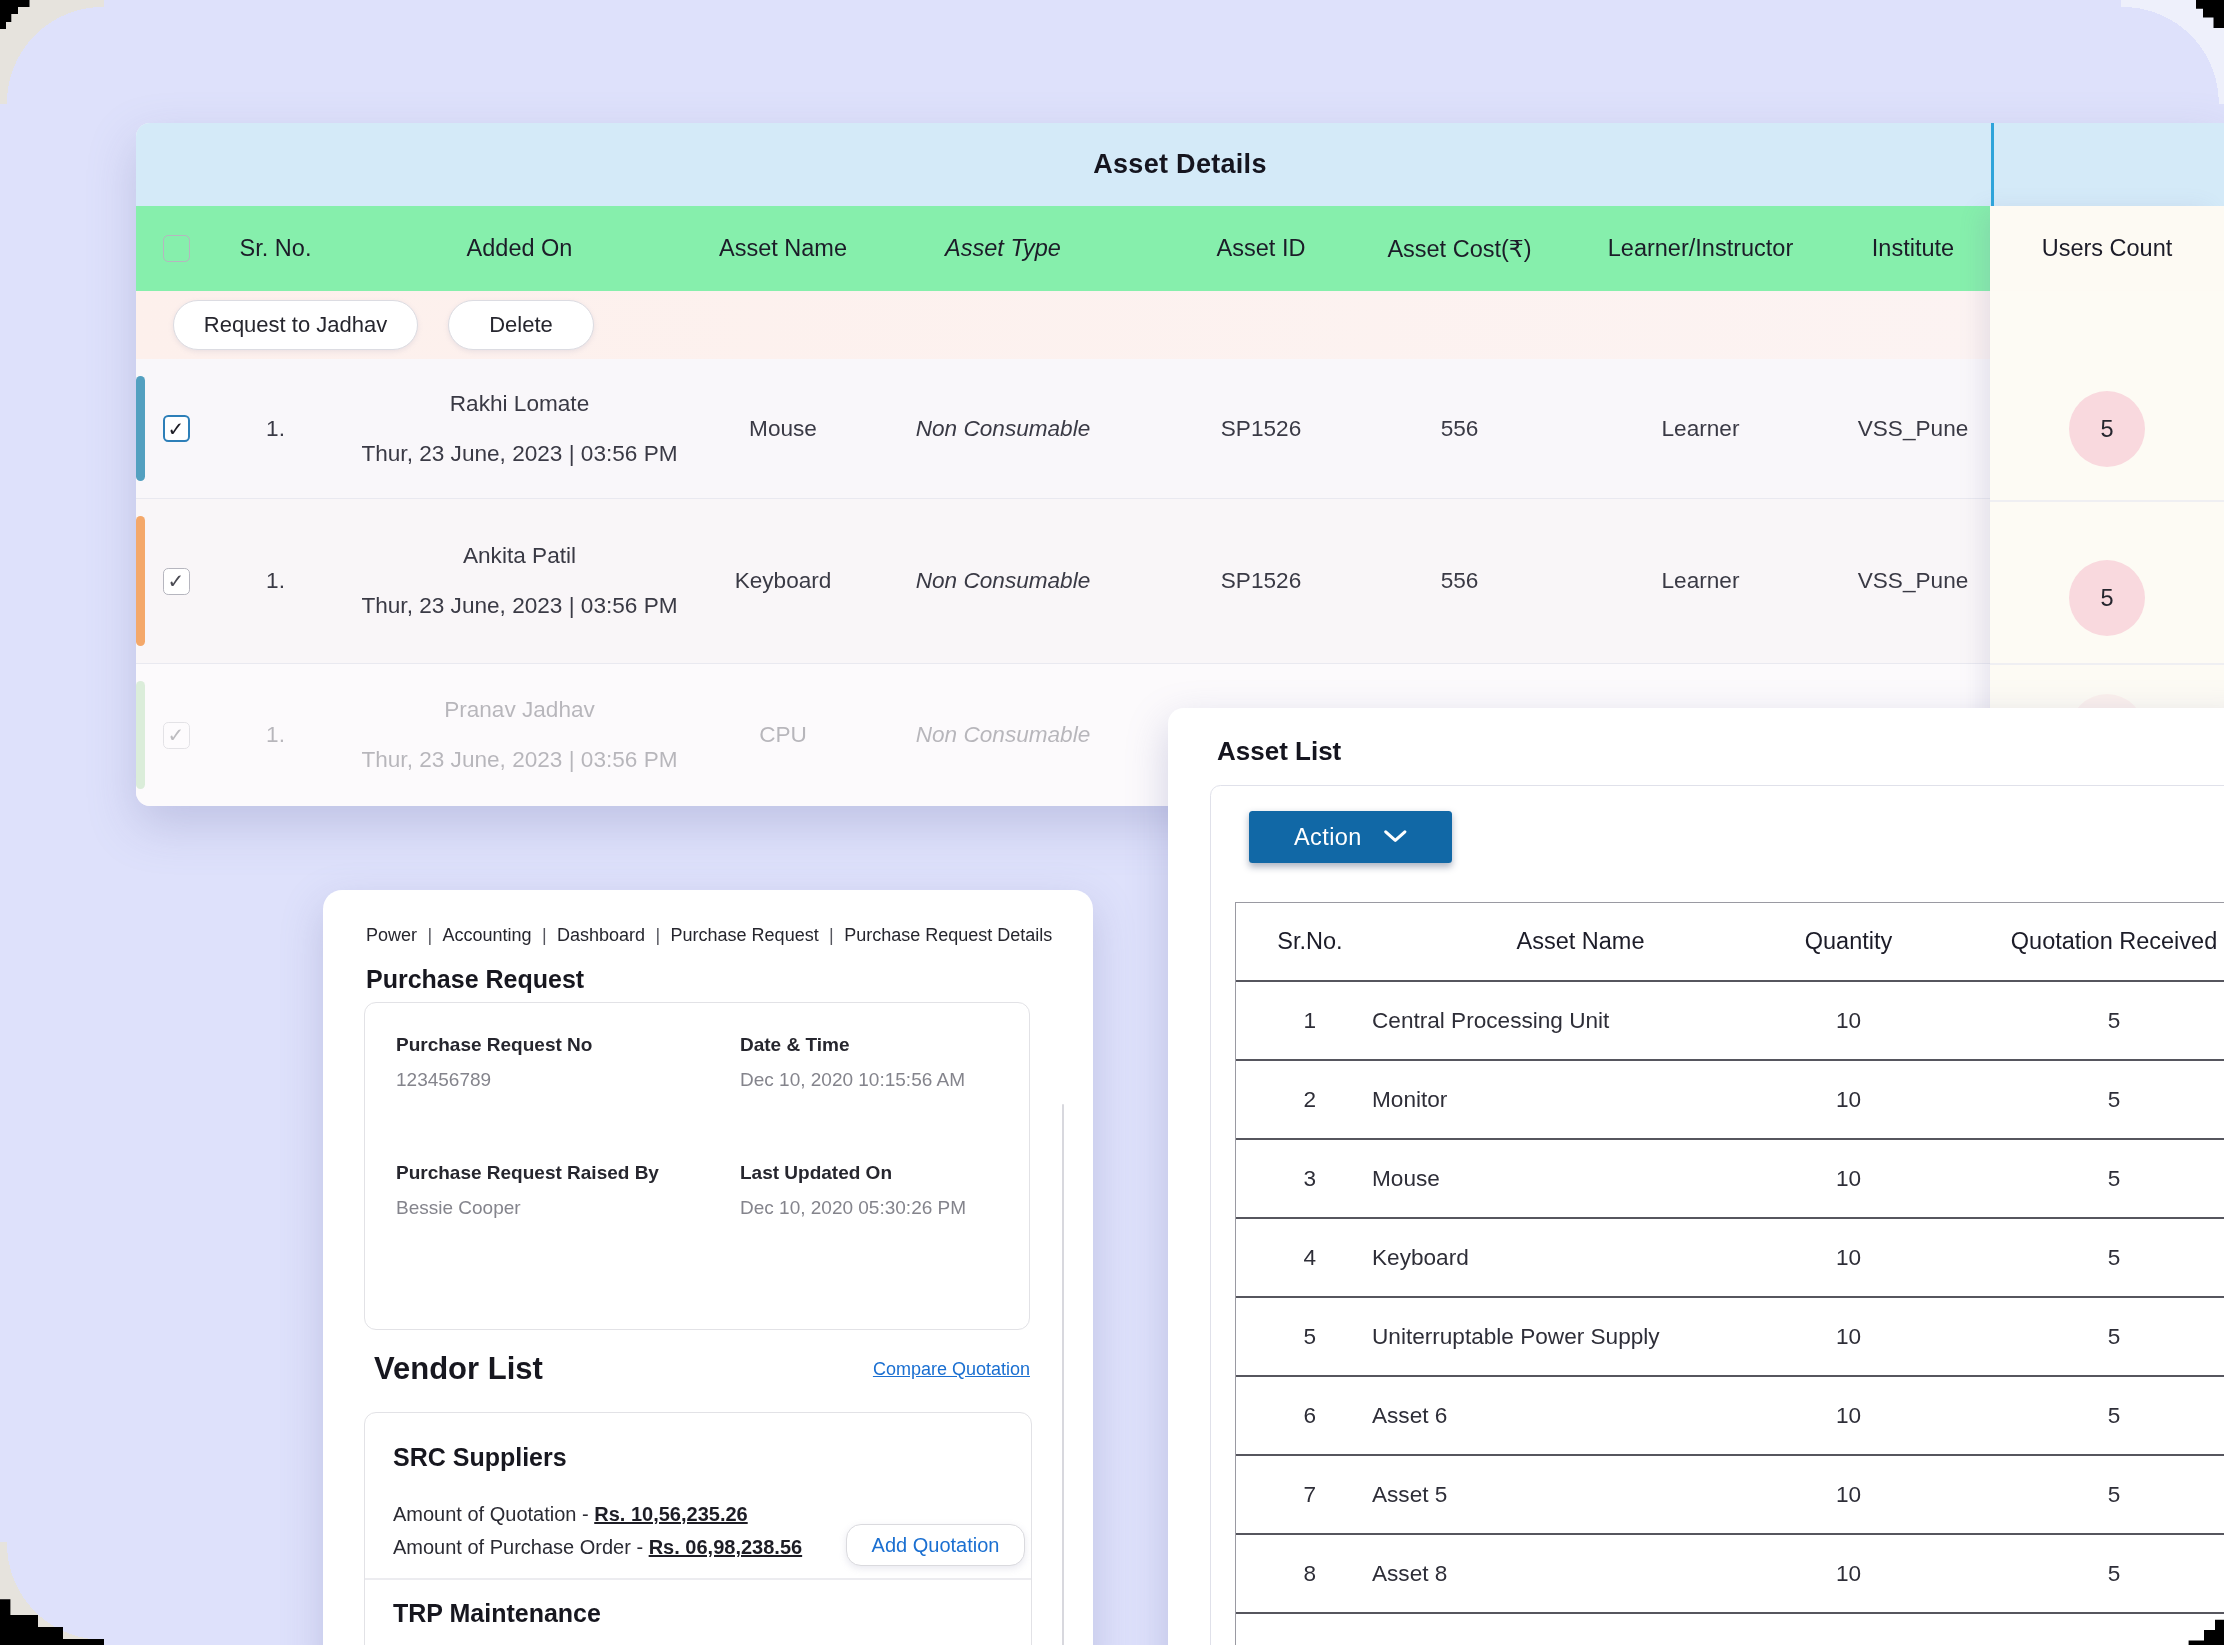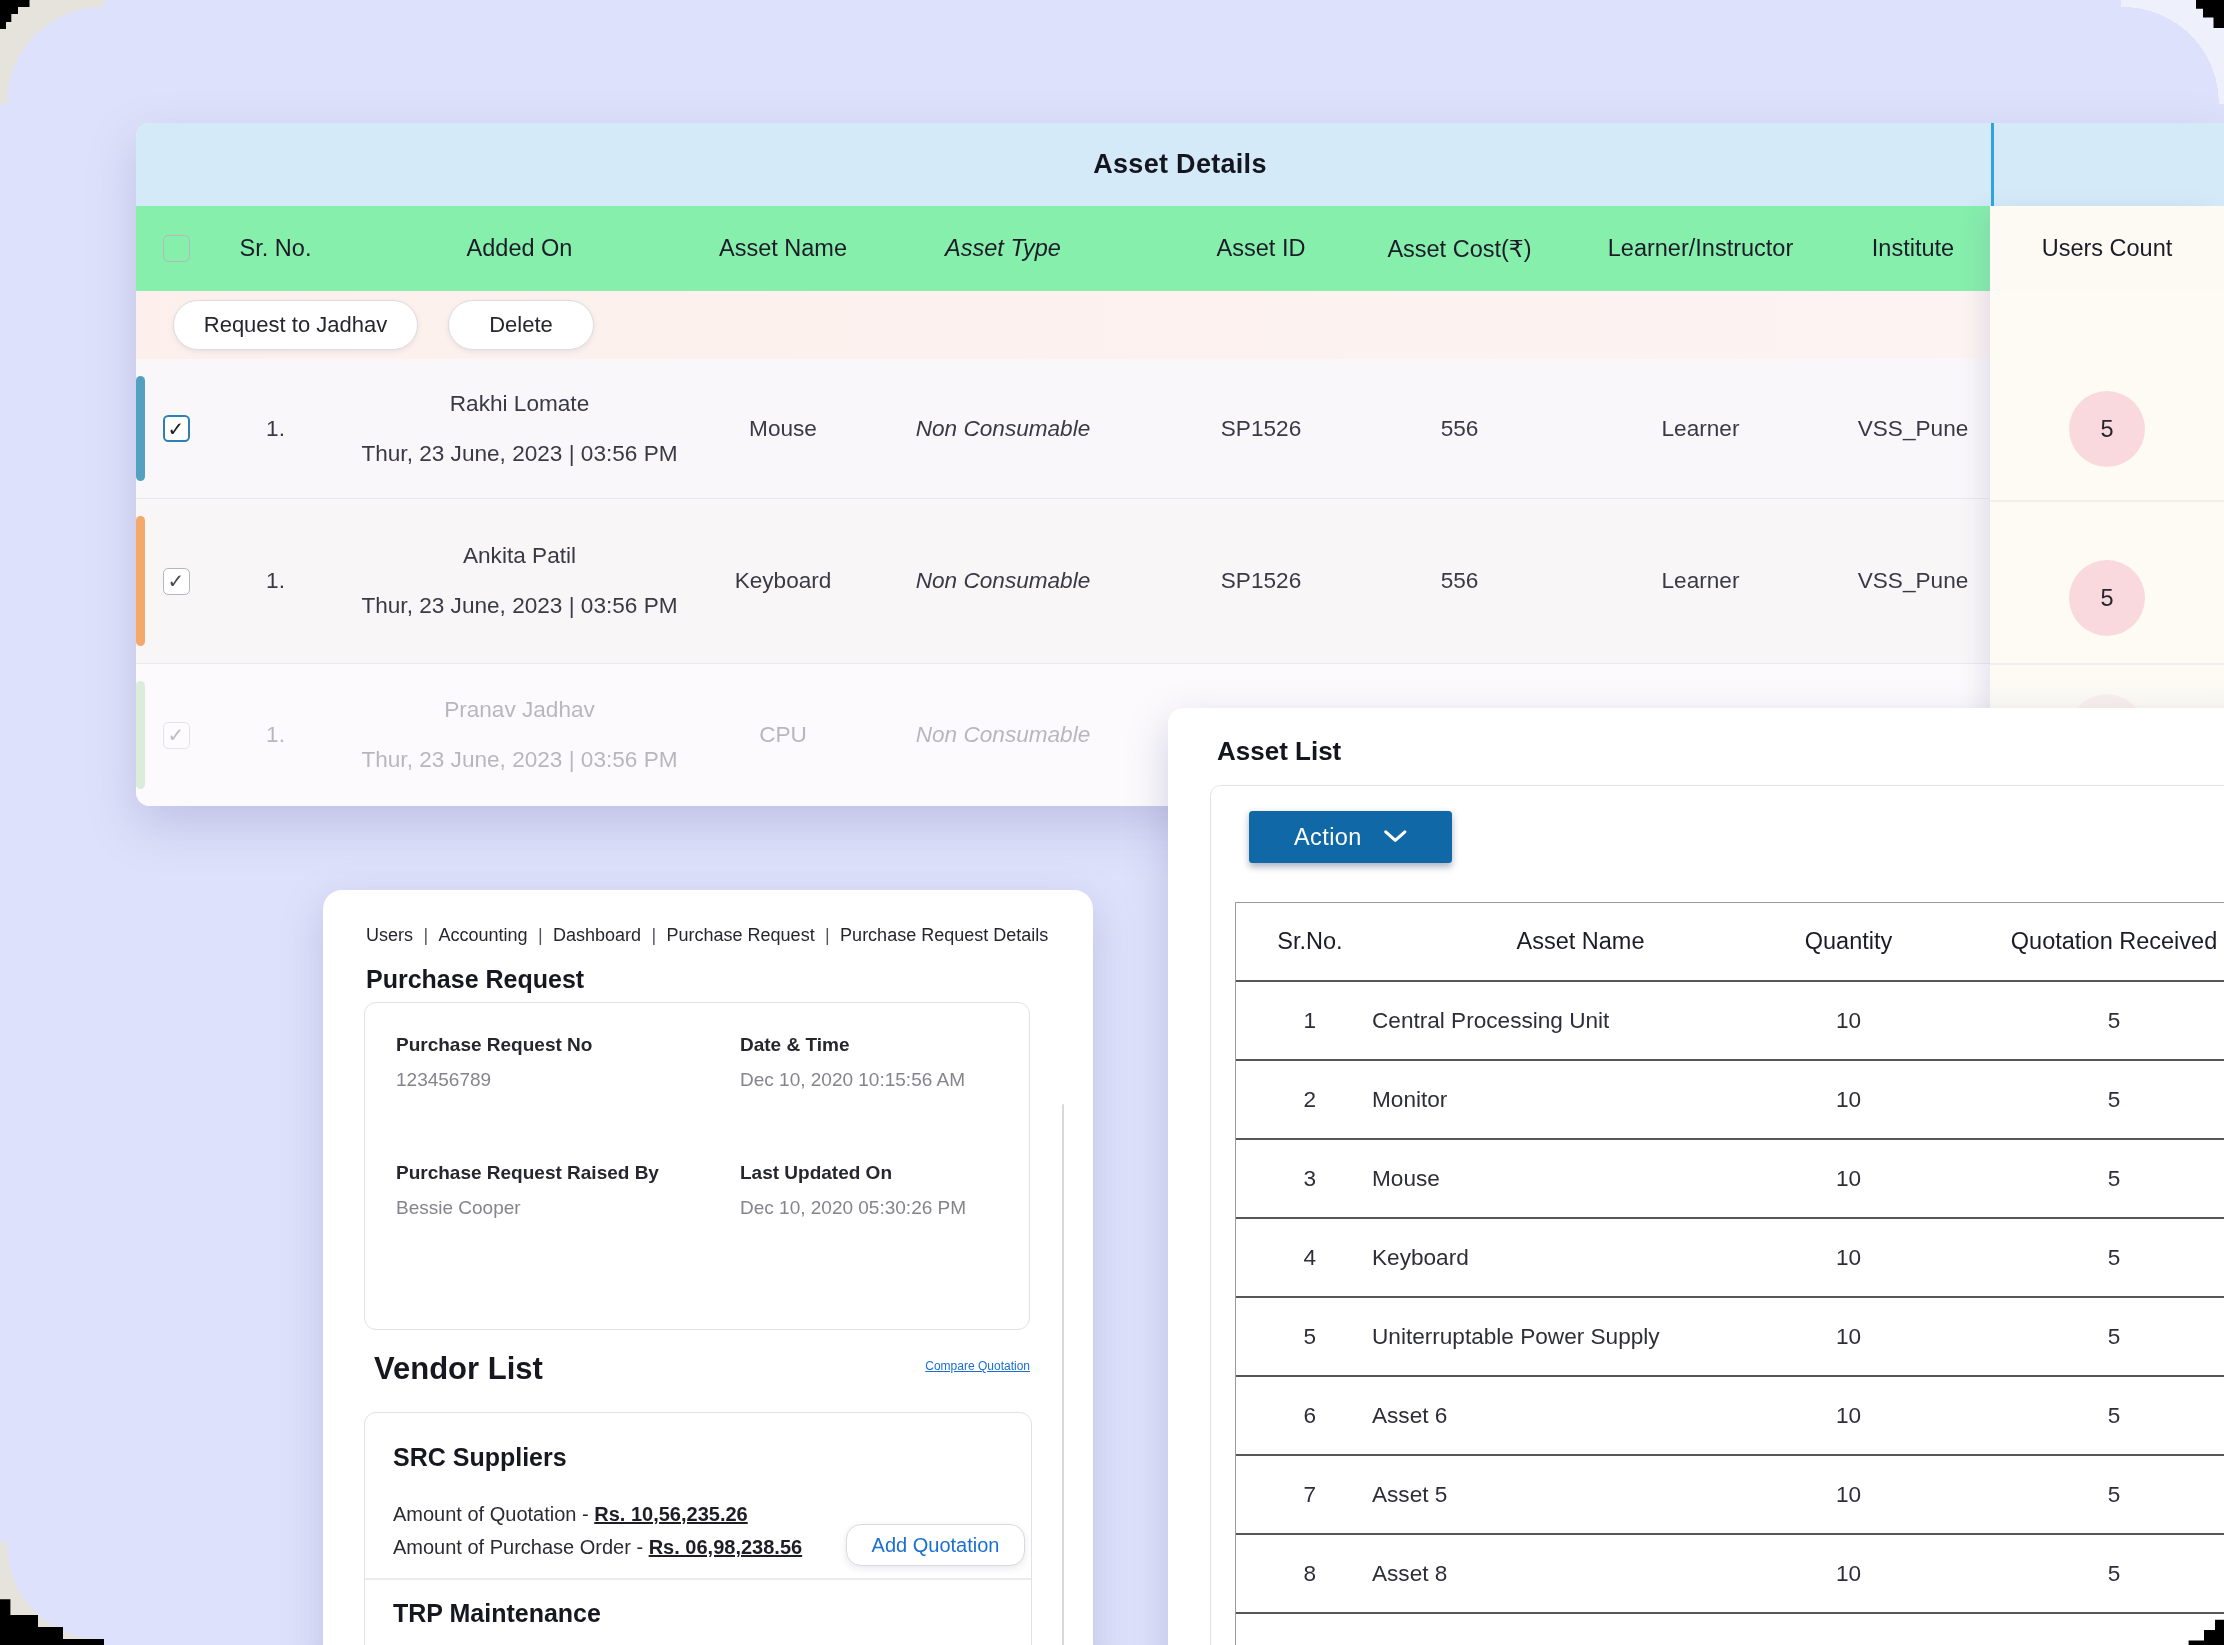--- a/index.html
+++ b/index.html
@@ -72,21 +72,21 @@
   .crumb:last-child .bc-sep{ display:none; }
   .pr-heading{ position:absolute; left:43px; top:75px; font-size:25px; font-weight:700; color:#17171f; }
 
   .pr-card{ position:absolute; left:41px; top:112px; width:666px; height:328px; border:1.7px solid #e2e2e6; border-radius:12px; background:#fff; }
   .fld-label{ position:absolute; font-size:19px; font-weight:700; color:#26262e; }
   .fld-value{ position:absolute; font-size:19px; color:#84848c; }
 
   .pr-scrollbar{ position:absolute; left:739px; top:214px; bottom:8.7px; width:1.7px; background:#d8d8de; border-radius:1.7px; }
 
   .vendor-heading{ position:absolute; left:43px; top:461px; font-size:31px; font-weight:700; color:#17171f;margin-left:8px; }
-  .compare-link{ position:absolute; right:63px; top:469px; font-size:12px; font-weight:500; color:#1a6fd1;
+  .compare-link{ position:absolute; right:63px; top:469px; font-size:18px; font-weight:500; color:#1a6fd1;
     text-decoration:underline; cursor:pointer; }
 
   .vendor-card{ position:absolute; left:41px; top:522px; width:668px; height:295px; border:1.7px solid #e2e2e6;
     border-radius:12px; background:#fff; overflow:hidden; }
   .vendor-name{ position:absolute; left:28px; font-size:25px; font-weight:700; color:#17171f; }
   .amount-line{ position:absolute; left:28px; font-size:20px; color:#2b2b33; }
   .amount-line .amt{ font-weight:700; text-decoration:underline; color:#1d1d25; }
   .add-quote-btn{ position:absolute; left:481px; top:111px; width:179px; height:42px; background:#fff;
     border:1.7px solid #dadade; border-radius:15px; color:#1a6fd1; font-size:20px; font-weight:500;
     display:flex; align-items:center; justify-content:center; box-shadow:0 2.6px 7px rgba(150,150,180,.22); cursor:pointer; }
@@ -229,21 +229,21 @@
       <div class="count-badge faded" style="top:488px">5</div>
     </div>
 
     <div class="blue-line"></div>
   </section>
 
   <section class="pr-panel">
     <nav class="breadcrumb">
 
         <span class="crumb">
-          <span style="cursor:pointer">Users</span>
+          <span style="cursor:pointer">Power</span>
           <span class="bc-sep">|</span>
         </span>
 
         <span class="crumb">
           <span style="cursor:pointer">Accounting</span>
           <span class="bc-sep">|</span>
         </span>
 
         <span class="crumb">
           <span style="cursor:pointer">Dashboard</span>

